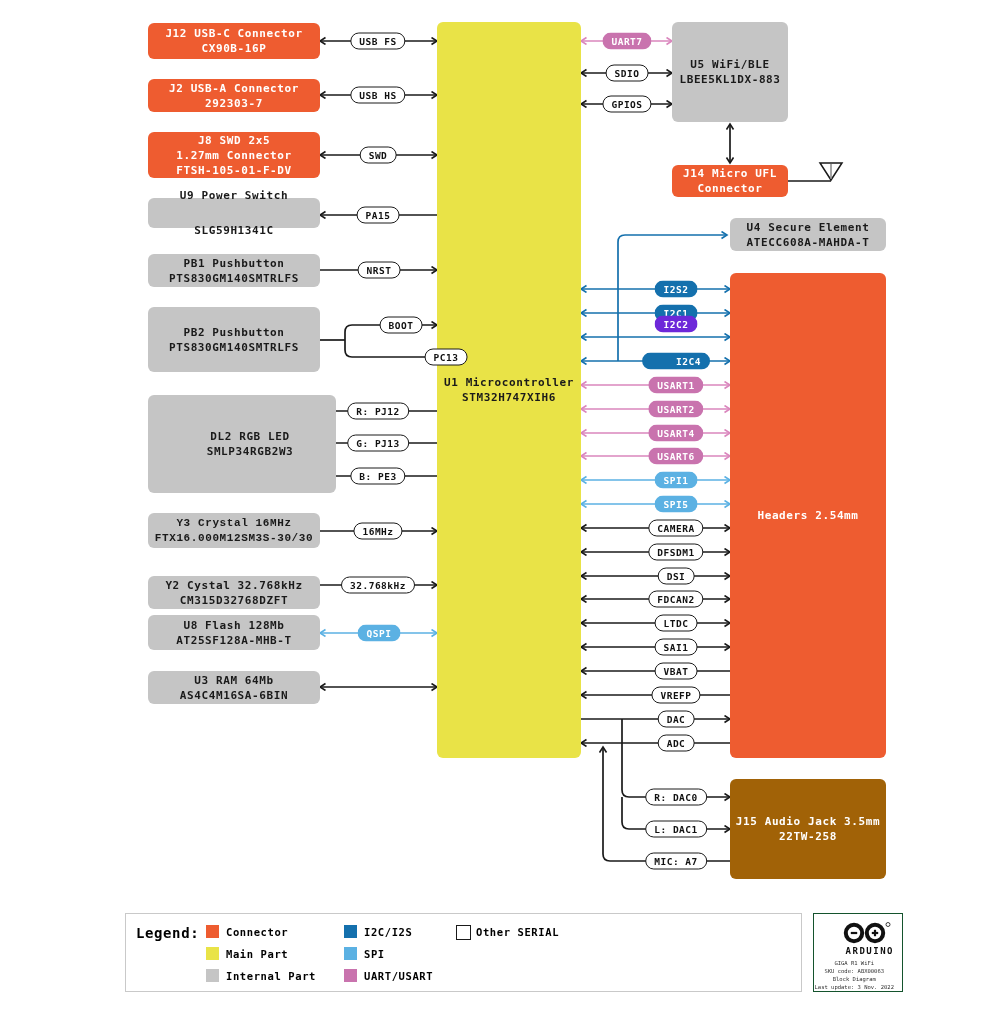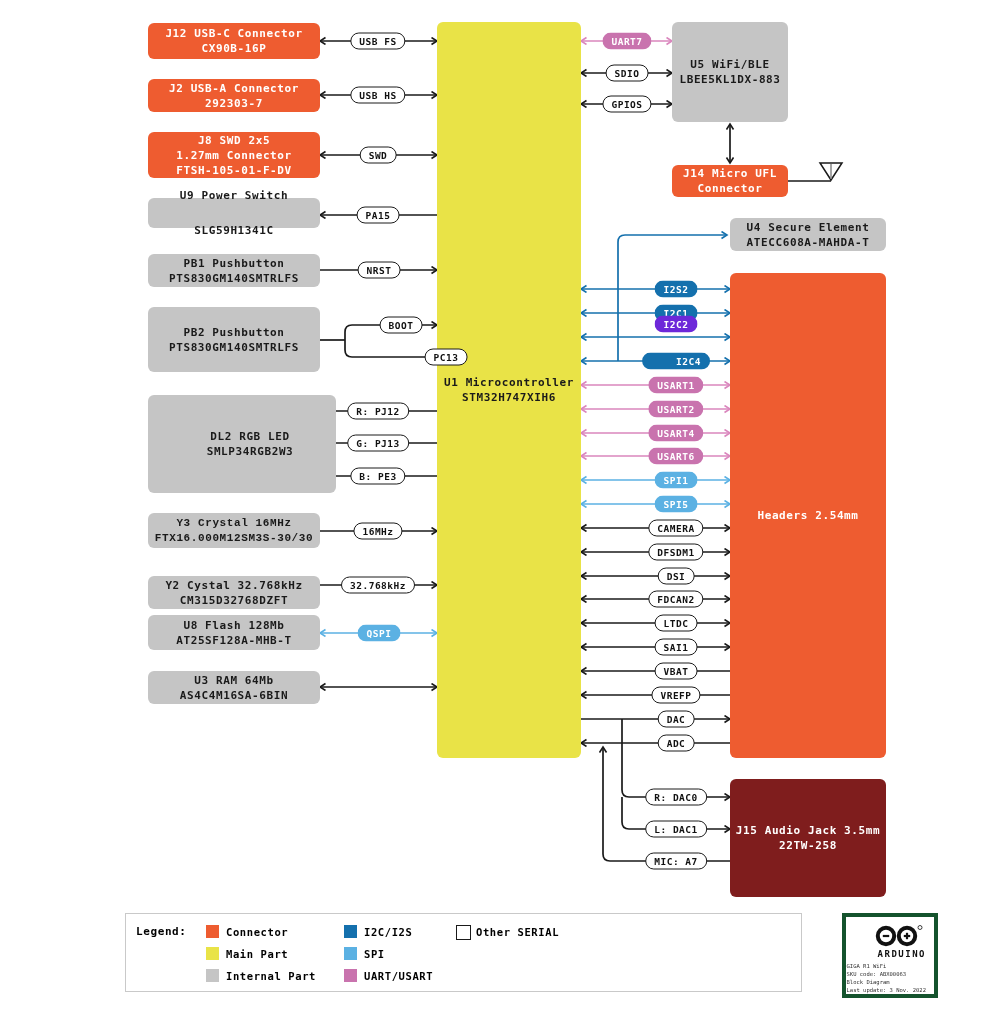--- a/index.html
+++ b/index.html
@@ -8,26 +8,26 @@
   #wires{position:absolute;left:0;top:0;z-index:1;}
   .block{position:absolute;border-radius:6px;display:flex;flex-direction:column;justify-content:center;
          align-items:center;z-index:2;font-weight:bold;font-size:11px;line-height:15px;
          letter-spacing:.6px;text-align:center;white-space:nowrap;}
   .pill{position:absolute;transform:translate(-50%,-50%);z-index:3;font-weight:bold;font-size:9.5px;
         letter-spacing:.5px;padding:1.5px 8px;border-radius:10px;white-space:nowrap;line-height:12px;}
   .pill.plain{background:#ffffff;border:1.7px solid #1a1a1a;color:#111111;}
   .pill.fill{color:#ffffff;border:1.7px solid transparent;}
   .legend-box{position:absolute;left:125px;top:913px;width:675px;height:77px;border:1px solid #c9c9c9;
               background:#ffffff;z-index:4;}
-  .legend-title{position:absolute;left:10px;top:11px;font-size:11px;font-weight:bold;letter-spacing:.6px;}
+  .legend-title{position:absolute;left:10px;top:11px;font-size:14px;font-weight:bold;letter-spacing:.6px;}
   .legend-item{position:absolute;height:14px;}
   .legend-swatch{position:absolute;width:13px;height:13px;top:0;left:0;}
   .legend-label{position:absolute;left:20px;top:1px;font-size:10.5px;font-weight:bold;letter-spacing:.6px;white-space:nowrap;}
-  .logo-box{position:absolute;left:813px;top:913px;width:88px;height:77px;border:4px solid #14532d;
-            background:#ffffff;z-index:4;text-align:left;margin-left:29px;}
+  .logo-box{position:absolute;left:813px;top:913px;width:88px;height:77px;border:1px solid #14532d;
+            background:#ffffff;z-index:4;text-align:center;}
   .logo-mark{position:absolute;right:8px;top:7px;}
   .logo-brand{position:absolute;right:8px;top:32px;font-size:9px;font-weight:bold;letter-spacing:1.5px;color:#111;}
   .logo-lines{position:absolute;right:8px;top:45px;font-size:5.5px;line-height:8px;color:#333;white-space:nowrap;}
 </style>
 </head>
 <body>
 
 <div id="canvas">
   <svg id="wires" width="1000" height="1021">
       <defs>
@@ -151,21 +151,21 @@
         <div>J14 Micro UFL</div>
         <div>Connector</div>
       </div>
       <div class="block" style="left: 730px; top: 218px; width: 156px; height: 33px; background: rgb(197, 197, 197); color: rgb(26, 26, 26);">
         <div>U4 Secure Element</div>
         <div>ATECC608A-MAHDA-T</div>
       </div>
       <div class="block" style="left: 730px; top: 273px; width: 156px; height: 485px; background: rgb(238, 92, 48); color: rgb(255, 255, 255);">
         <div>Headers 2.54mm</div>
       </div>
-      <div class="block" style="left: 730px; top: 779px; width: 156px; height: 118px; background: #7f1d1d; color: rgb(255, 255, 255);">
+      <div class="block" style="left: 730px; top: 779px; width: 156px; height: 100px; background: #a16207; color: rgb(255, 255, 255);">
         <div>J15 Audio Jack 3.5mm</div>
         <div>22TW-258</div>
       </div>
     </div>
   <div id="pills">
       <span class="pill plain" style="left: 378px; top: 41px;">USB FS</span>
       <span class="pill plain" style="left: 378px; top: 95px;">USB HS</span>
       <span class="pill plain" style="left: 378px; top: 155px;">SWD</span>
       <span class="pill plain" style="left: 378px; top: 215px;">PA15</span>
       <span class="pill plain" style="left: 379px; top: 270px;">NRST</span>

